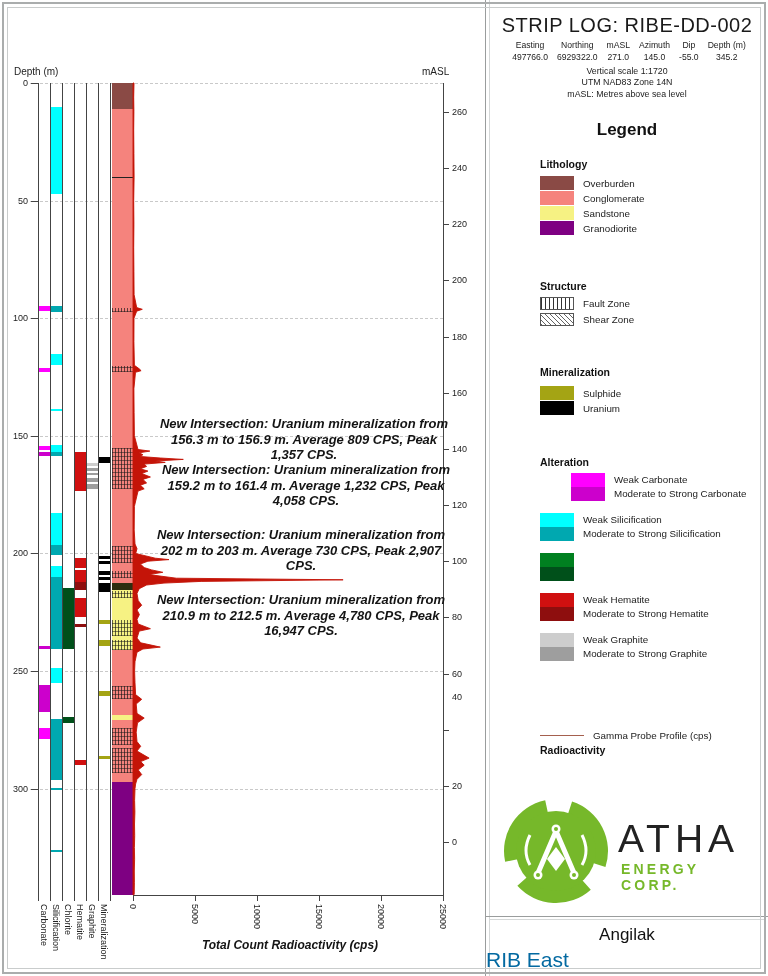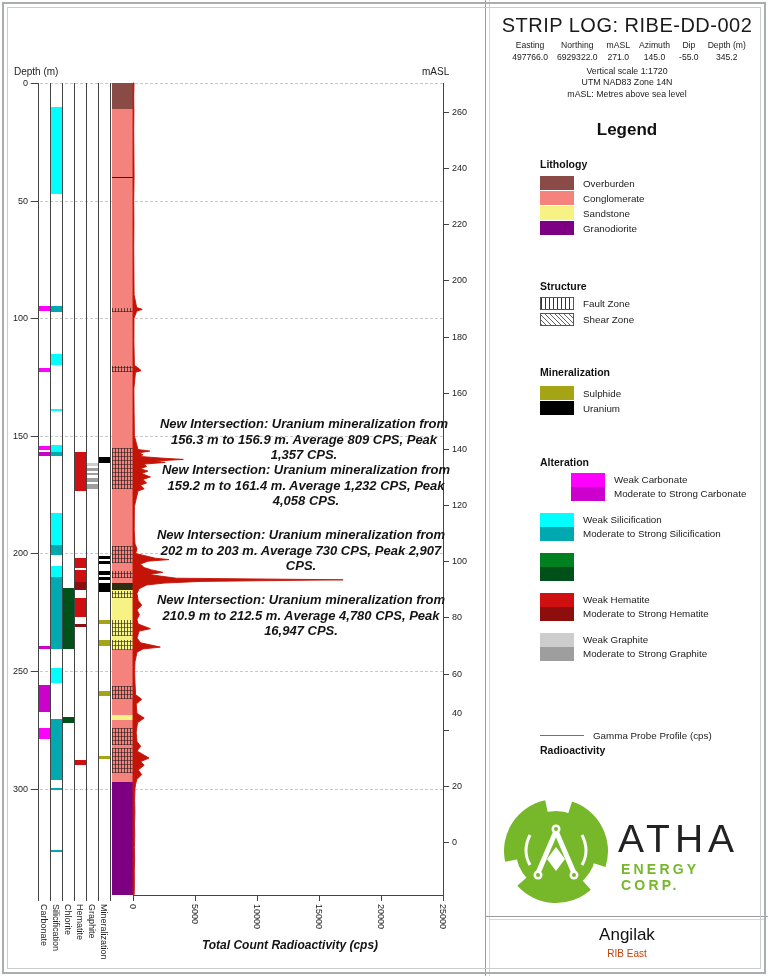--- a/index.html
+++ b/index.html
@@ -48,21 +48,21 @@
   .alt-labels div { font-size:9.8px; color:#222; line-height:14px; white-space:nowrap; }
   .gamma-sample { width:44px; height:1px; background:#a5604e; flex:none; }
   
   #logo { position:absolute; left:14px; top:795px; width:260px; height:118px; }
   #logo-word { position:absolute; left:118px; top:22px; font-size:39px; color:#222; letter-spacing:5px; font-weight:500; }
   #logo-sub { position:absolute; left:121px; top:66px; font-size:14px; letter-spacing:3.2px; font-weight:bold; }
   
   #footer-line { position:absolute; left:0; right:0; top:916px; border-top:1.5px solid #9a9d9d; }
   #footer-line2 { position:absolute; left:4px; right:4px; top:919px; border-top:1px solid #d5d8d8; }
   #footer-project { position:absolute; left:0; right:0; top:925px; text-align:center; font-size:17px; color:#111; }
-  #footer-area { position:absolute; left:0; right:0; top:948px; text-align:center; font-size:10px; color:#c2410c; }
+  #footer-area { position:absolute; left:0; right:0; top:948px; font-size:21px; color:#0369a1; }
 </style>
 </head>
 <body>
 
 <div id="page">
 
   <div id="log">
     <div class="abs axis-label" style="left:14px; top:66px;">Depth (m)</div>
     <div class="abs axis-label" style="left:422px; top:66px;">mASL</div>
     <div id="plot">
@@ -202,21 +202,21 @@
         <div class="tick-label" style="position: absolute; left: 452px; top: 443.924px;">140</div>
         <div style="position: absolute; left: 443px; width: 6px; height: 1px; background: rgb(68, 68, 68); top: 505.078px;"></div>
         <div class="tick-label" style="position: absolute; left: 452px; top: 500.078px;">120</div>
         <div style="position: absolute; left: 443px; width: 6px; height: 1px; background: rgb(68, 68, 68); top: 561.232px;"></div>
         <div class="tick-label" style="position: absolute; left: 452px; top: 556.232px;">100</div>
         <div style="position: absolute; left: 443px; width: 6px; height: 1px; background: rgb(68, 68, 68); top: 617.386px;"></div>
         <div class="tick-label" style="position: absolute; left: 452px; top: 612.386px;">80</div>
         <div style="position: absolute; left: 443px; width: 6px; height: 1px; background: rgb(68, 68, 68); top: 673.54px;"></div>
         <div class="tick-label" style="position: absolute; left: 452px; top: 668.54px;">60</div>
         <div style="position: absolute; left: 443px; width: 6px; height: 1px; background: rgb(68, 68, 68); top: 729.694px;"></div>
-        <div class="tick-label" style="position: absolute; left: 452px; top: 708px;">40</div>
+        <div class="tick-label" style="position: absolute; left: 452px; top: 692px;">40</div>
         <div style="position: absolute; left: 443px; width: 6px; height: 1px; background: rgb(68, 68, 68); top: 785.848px;"></div>
         <div class="tick-label" style="position: absolute; left: 452px; top: 780.848px;">20</div>
         <div style="position: absolute; left: 443px; width: 6px; height: 1px; background: rgb(68, 68, 68); top: 842.002px;"></div>
         <div class="tick-label" style="position: absolute; left: 452px; top: 837.002px;">0</div>
         <svg width="484" height="976" style="position: absolute; left: 0px; top: 0px; pointer-events: none;">
           <polygon points="133,83 134.0,83.0 133.7,97.1 133.9,111.2 133.7,130.0 133.9,153.6 134.1,177.1 133.7,200.6 133.9,224.1 133.7,247.7 133.9,271.2 134.1,294.7 136.7,307.6 142.3,309.3 136.7,311.2 134.0,318.2 133.9,341.7 134.4,365.3 139.2,368.8 141.1,370.7 135.5,372.3 133.9,388.8 134.1,412.3 134.4,435.8 138.0,449.5 149.8,451.1 139.2,452.8 142.9,454.7 140.4,456.5 160.3,458.0 183.3,459.4 155.3,461.0 165.2,462.4 144.2,464.1 146.6,466.4 140.4,468.8 147.9,471.1 141.7,473.5 150.4,477.0 142.9,479.4 146.6,482.9 140.4,485.2 144.2,488.8 138.0,491.1 134.4,506.4 134.2,529.9 135.0,544.0 137.0,548.7 135.7,553.5 155.3,558.2 169.0,559.6 147.9,561.2 140.4,564.0 144.2,567.6 151.6,569.9 162.8,572.3 149.1,574.6 176.4,578.2 343.1,579.8 201.2,581.4 164.0,583.1 146.6,585.0 139.2,588.7 137.0,593.4 138.2,600.5 141.7,605.2 137.0,609.9 139.4,614.6 137.0,619.3 138.2,624.0 150.4,628.7 139.2,631.1 137.0,638.1 140.7,642.8 160.3,647.1 142.9,649.0 137.0,652.2 135.0,661.7 134.6,671.1 135.0,682.8 135.6,694.6 141.7,699.3 136.2,704.0 137.0,713.4 144.2,718.1 137.5,722.8 136.2,732.2 137.0,741.6 140.7,746.3 137.0,751.0 149.1,758.1 140.7,761.6 144.2,765.2 138.2,769.9 141.7,774.6 137.0,779.3 135.6,784.0 135.0,788.7 134.6,800.4 134.9,812.2 134.5,824.0 134.7,835.7 134.4,847.5 134.6,859.2 134.3,871.0 134.4,882.8 134.2,894.5 133,895" fill="#c41408" stroke="#c41408" stroke-width="0.9"></polygon>
         </svg>
         <div class="annotation" style="left: 158px; top: 416px; width: 292px;">New Intersection: Uranium mineralization from 156.3 m to 156.9 m. Average 809 CPS, Peak 1,357 CPS.</div>
         <div class="annotation" style="left: 156px; top: 462px; width: 300px;">New Intersection: Uranium mineralization from 159.2 m to 161.4 m. Average 1,232 CPS, Peak 4,058 CPS.</div>
         <div class="annotation" style="left: 148px; top: 527px; width: 306px;">New Intersection: Uranium mineralization from 202 m to 203 m. Average 730 CPS, Peak 2,907 CPS.</div>

